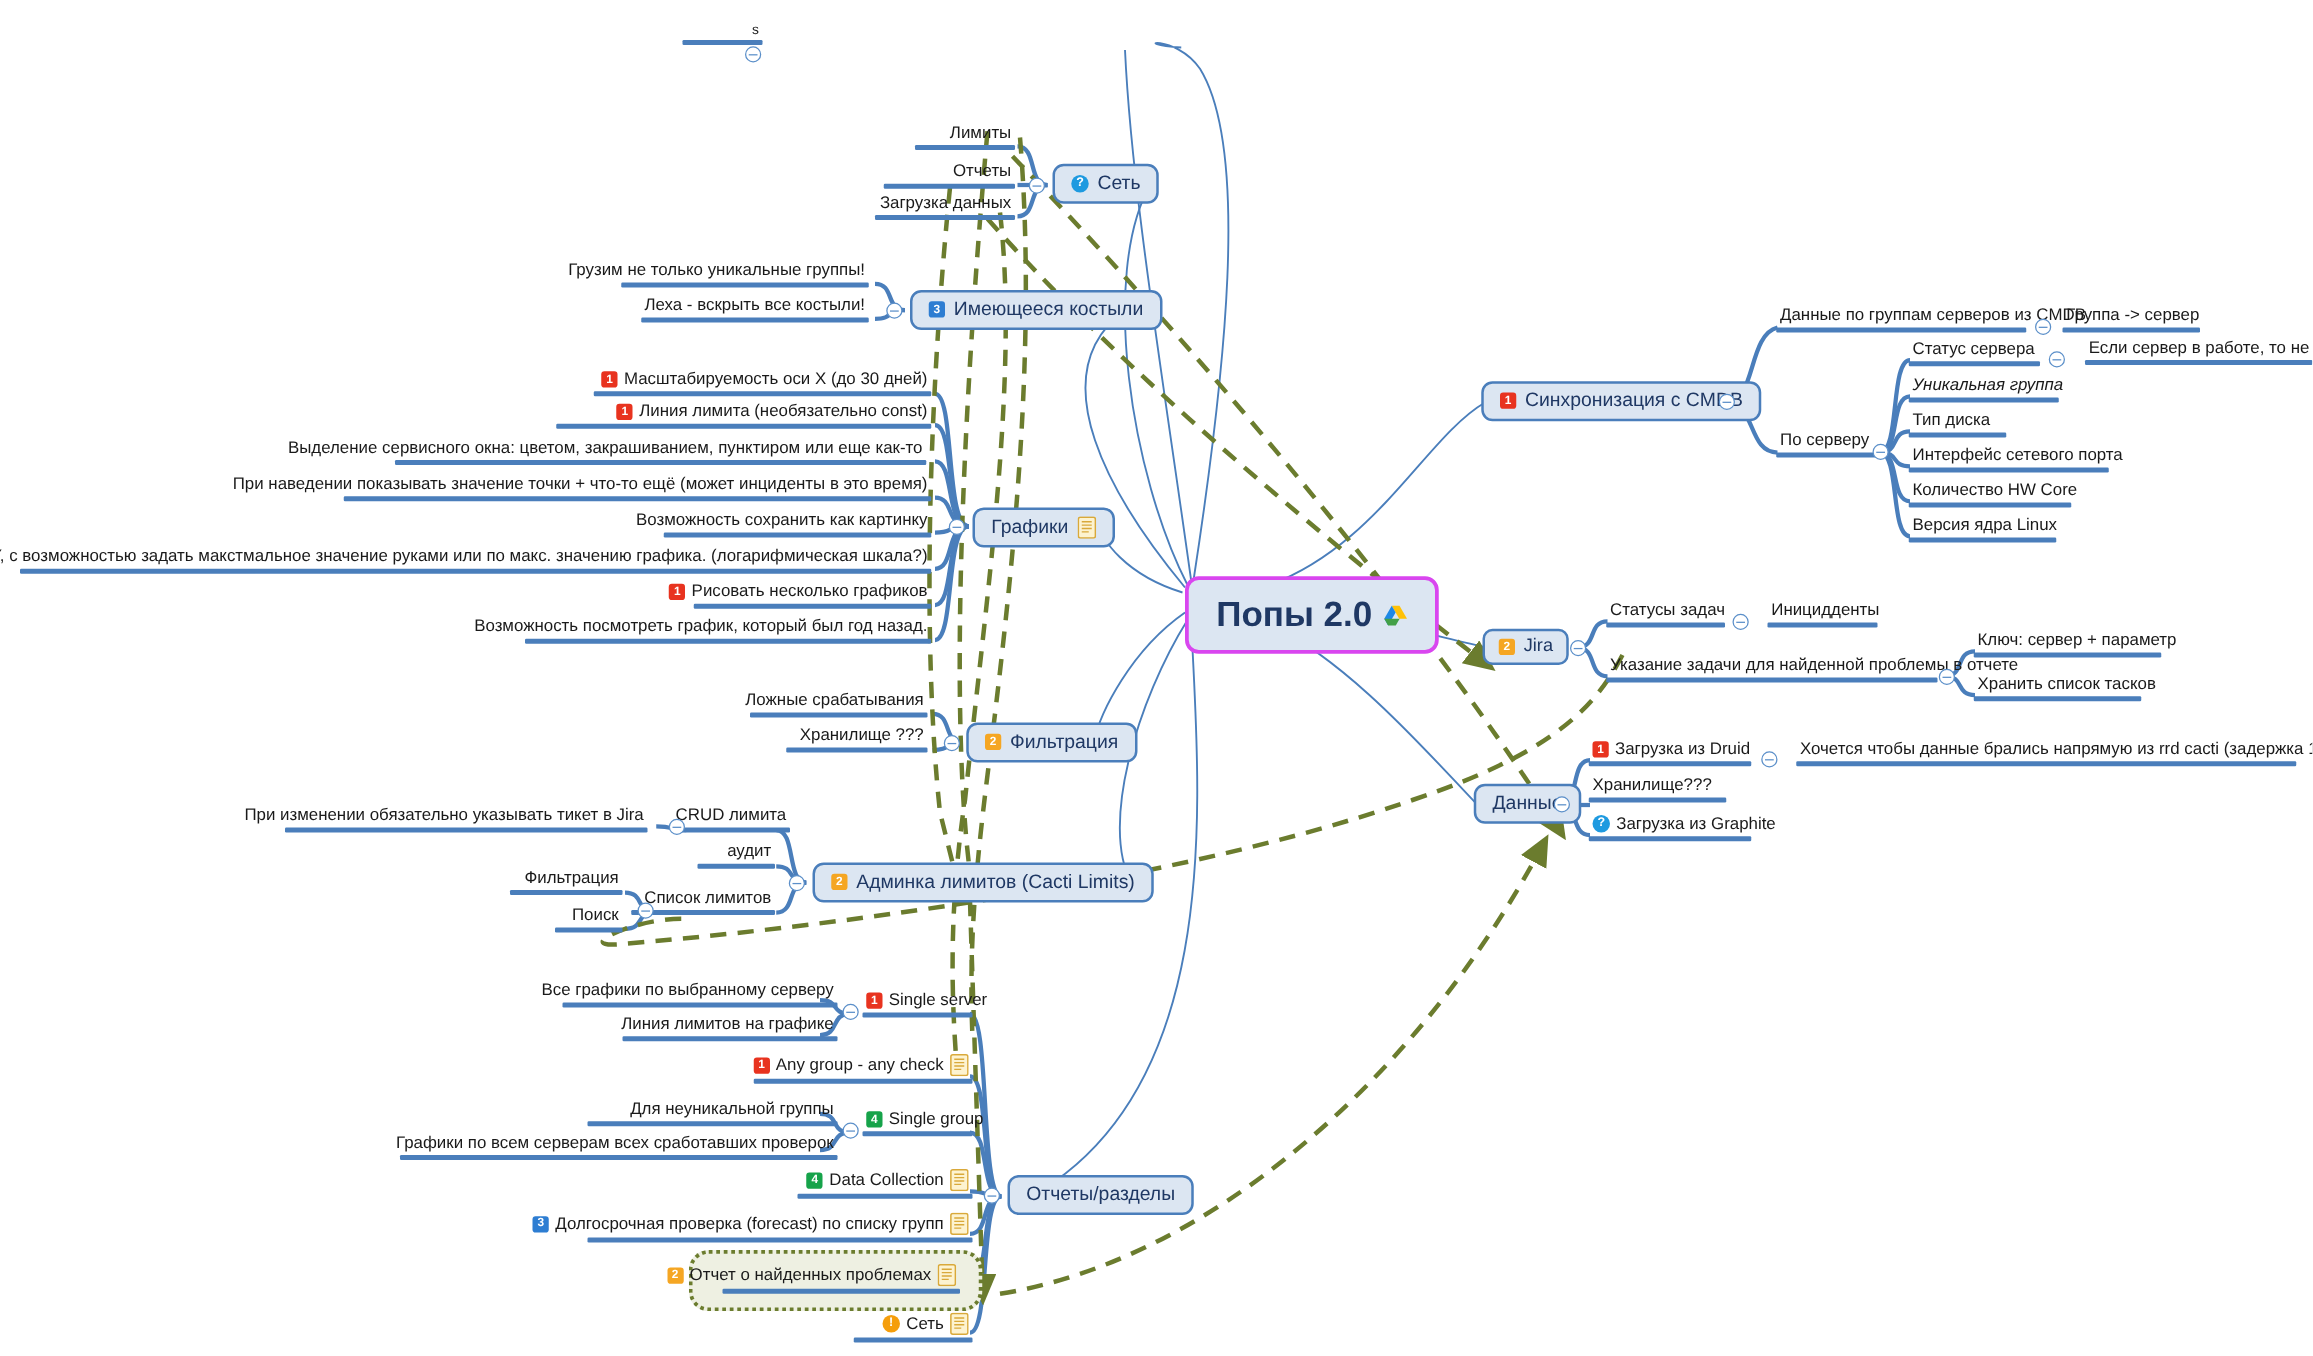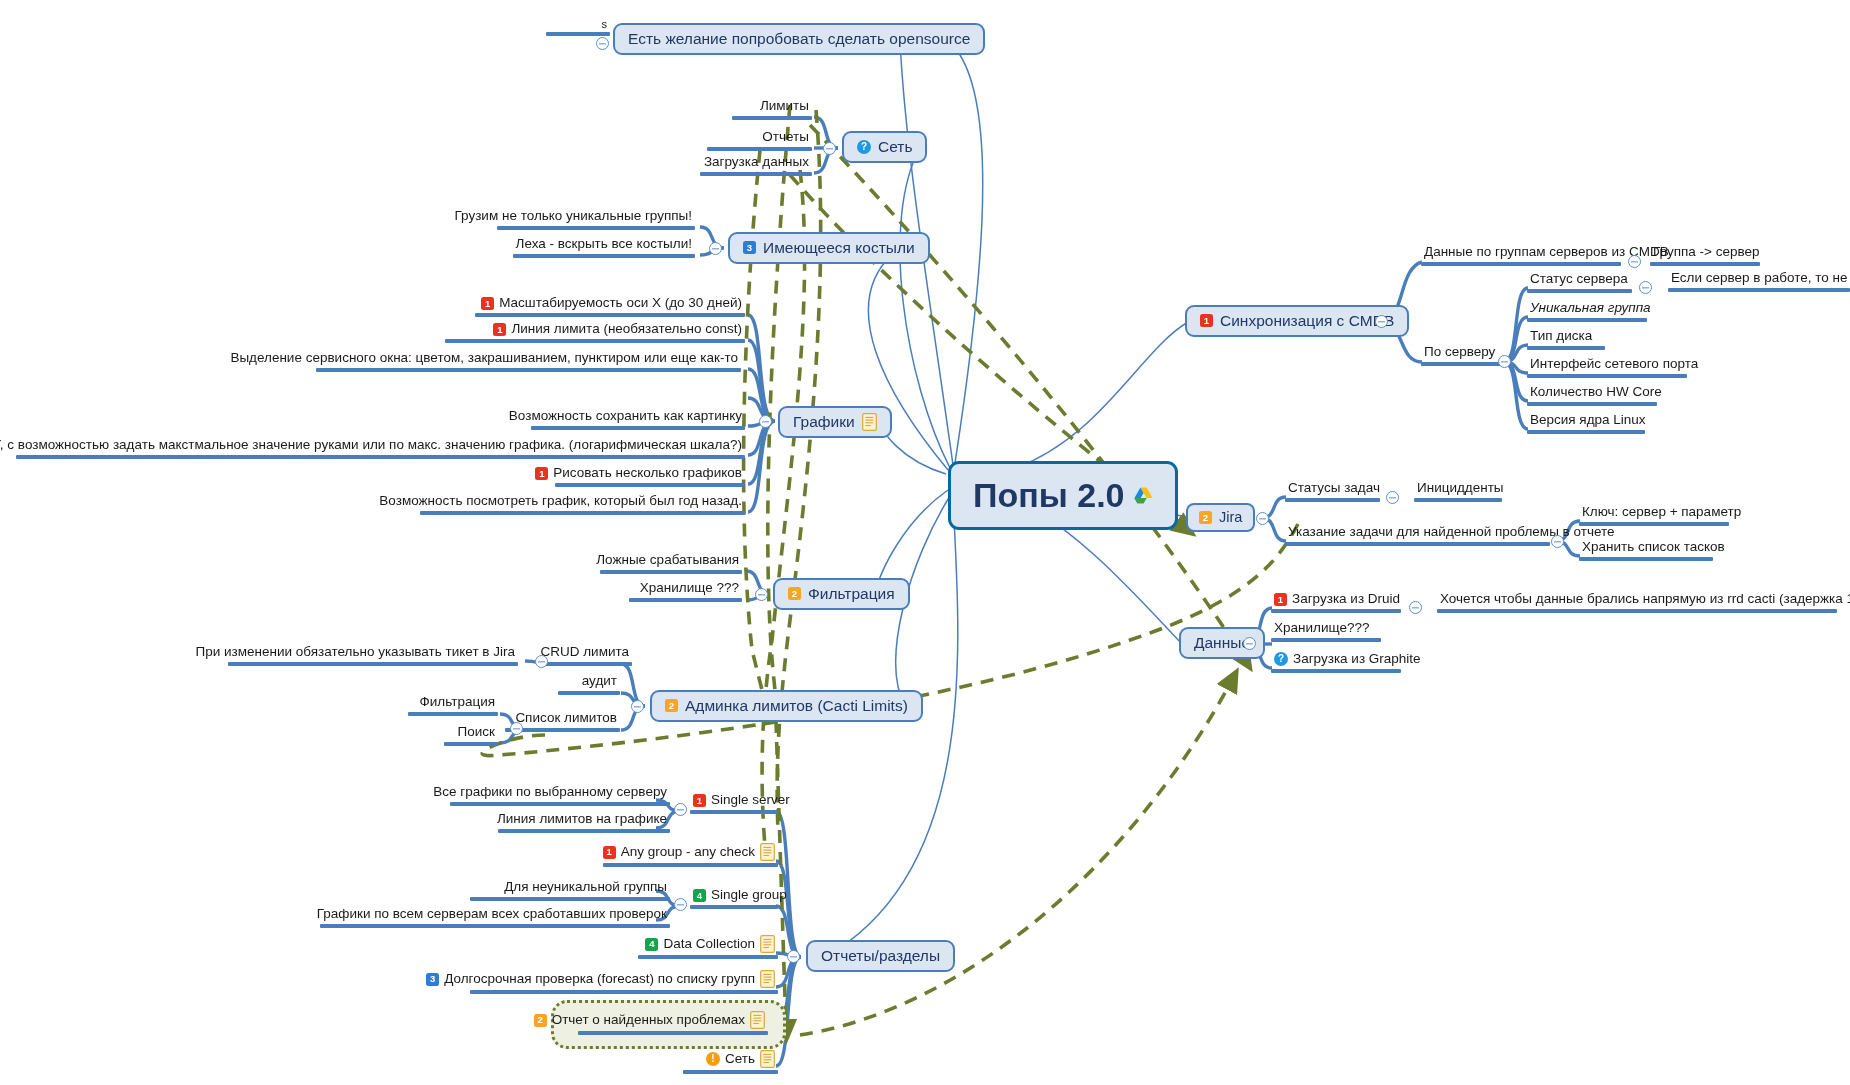--- a/index.html
+++ b/index.html
@@ -21,22 +21,22 @@
     border-radius:9px;
     color:#1f3864;
     display:flex;align-items:center;gap:7px;
     padding:5px 13px;
     font-size:15.5px;
     box-sizing:border-box;
     line-height:1.15;
   }
   .boxed.small{font-size:14.5px;padding:4px 11px;border-radius:8px;}
   .root{
-    background:#dce6f2;border:3px solid #0369a1;border-radius:11px;
-    font-size:34px;font-weight:bold;color:#1f3864;
+    background:#dce6f2;border:3px solid #d946ef;border-radius:11px;
+    font-size:28px;font-weight:bold;color:#1f3864;
     padding:12px 22px;display:flex;align-items:center;gap:9px;
   }
 
   
   .leaf{position:absolute;white-space:nowrap;}
   .leaf .txt{
     font-size:13.5px;color:#1a1a1a;
     display:flex;align-items:center;gap:5px;
     padding:0 3px 1px 3px;line-height:1.1;
   }
@@ -204,23 +204,20 @@
       <path d="M760,150 C742,330 738,520 752,650 L762,690"></path>
       <path d="M816,110 C830,280 810,460 790,620 C780,700 775,760 778,830"></path>
       <path d="M800,170 C815,300 790,470 772,640 C760,720 760,790 766,860"></path>
       <path d="M545,735 C505,735 455,760 500,755 C560,750 900,720 1130,640 C1250,600 1280,560 1300,520"></path>
       <path d="M790,175 C900,300 1070,440 1185,528" marker-end="url(#arrowhead)"></path>
       <path d="M800,1035 C960,1010 1130,870 1232,680" marker-end="url(#arrowhead)"></path>
       <path d="M810,125 C940,260 1130,480 1245,660" marker-end="url(#arrowhead)"></path>
     </g>
   </svg>
 
-  <div class="node boxed" style="left:613px;top:23px;">
-    <span>Есть желание попробовать сделать opensource</span>
-  </div>
   <div class="collapse" style="left:596px;top:37px;"></div>
   <div class="leaf r" style="left:532px;top:18px;width:78px;">
     <div class="txt" style="font-size:11px;">s</div>
     <div class="bar" style="width:64px;margin-left:auto;"></div>
   </div>
 
   <div class="node boxed" style="left:842px;top:131px;">
     <span class="badge q">?</span>
     <span>Сеть</span>
   </div>
@@ -278,20 +275,24 @@
   <div class="leaf r" style="left:400px;top:322px;width:345px;">
     <div class="txt">
         <span class="badge p1">1</span>
         <span>Линия лимита (необязательно const)</span>
       </div>
     <div class="bar" style="width:300px;margin-left:auto;"></div>
   </div>
   <div class="leaf r" style="left:316px;top:351px;width:425px;">
     <div class="txt">Выделение сервисного окна: цветом, закрашиванием, пунктиром или еще как-то</div>
     <div class="bar" style="width:425px;margin-left:auto;"></div>
+  </div>
+  <div class="leaf r" style="left:275px;top:380px;width:470px;">
+    <div class="txt">При наведении показывать значение точки + что-то ещё (может инциденты в это время)</div>
+    <div class="bar" style="width:470px;margin-left:auto;"></div>
   </div>
   <div class="leaf r" style="left:470px;top:409px;width:275px;">
     <div class="txt">Возможность сохранить как картинку</div>
     <div class="bar" style="width:214px;margin-left:auto;"></div>
   </div>
   <div class="leaf r" style="left:16px;top:438px;width:729px;">
     <div class="txt">Масштабируемость по Y, с возможностью задать макстмальное значение руками или по макс. значению графика. (логарифмическая шкала?)</div>
     <div class="bar" style="width:729px;margin-left:auto;"></div>
   </div>
   <div class="leaf r" style="left:530px;top:466px;width:215px;">

